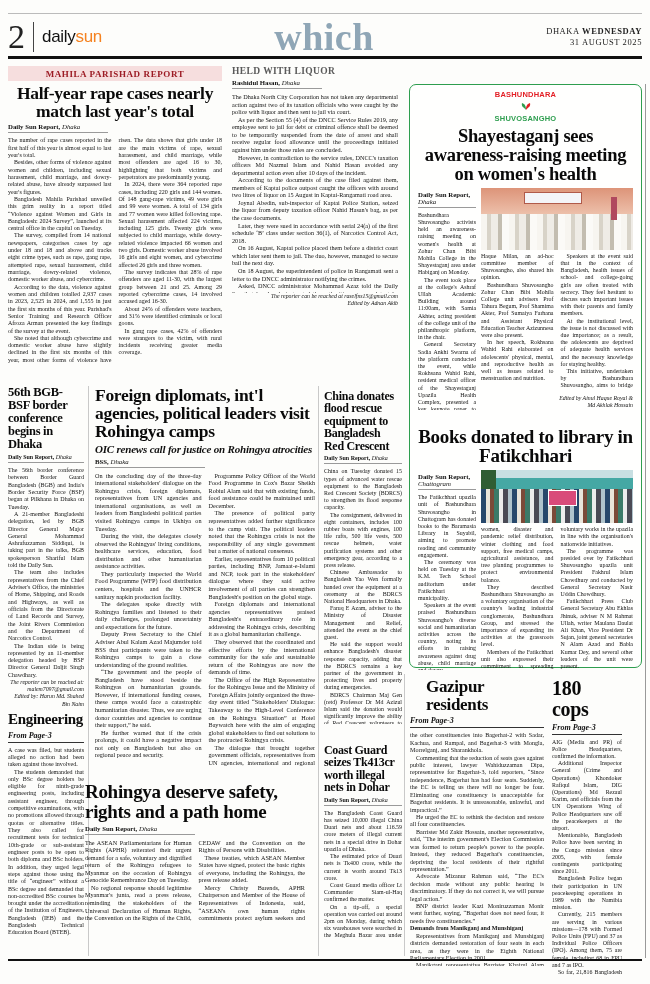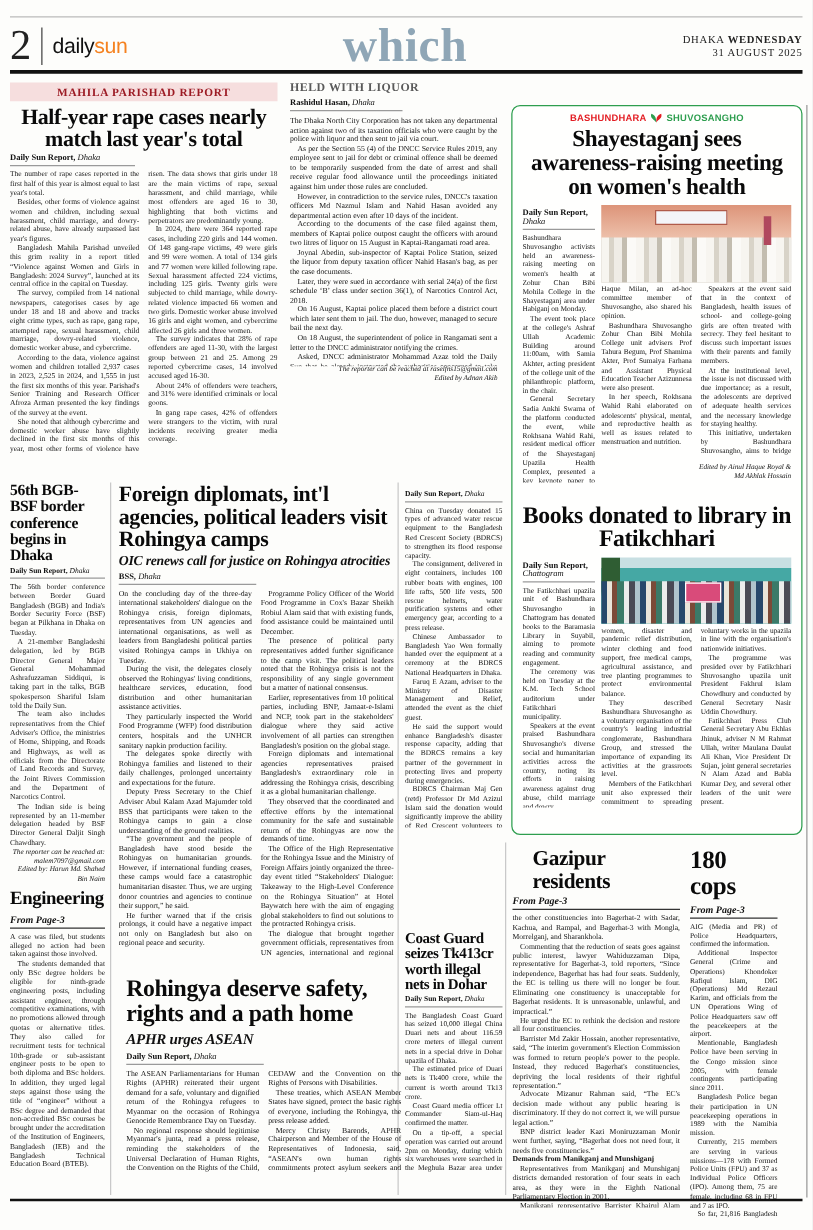--- a/index.html
+++ b/index.html
@@ -31,21 +31,21 @@
   .body{font-size:6px;line-height:1.22;text-align:justify;color:#141414;overflow:hidden;}
   .body p{margin:0;text-indent:6px;}
   .body p:first-child{text-indent:0;}
   .body p.psub{font-weight:bold;text-indent:0;}
   .cols2{column-count:2;column-gap:7px;}
   .tagline{font-style:italic;text-align:right;font-size:5.8px;line-height:1.25;overflow:hidden;}
   .tagline p{margin:0;}
   
   .green-box{border:1.5px solid #2e9e4f;border-radius:7px;background:#fffffe;padding:5px 8px;box-sizing:border-box;}
   .bs-logo{display:flex;align-items:center;justify-content:center;gap:3px;
-           font-family:"Liberation Sans",sans-serif;font-weight:bold;font-size:7.5px;letter-spacing:0.2px;}
+           font-family:"Liberation Sans",sans-serif;font-weight:bold;font-size:7.5px;letter-spacing:0.2px;flex-direction:column;}
   .bs-red{color:#e31e24;}
   .bs-green{color:#2e9e4f;}
   .gb-row{display:flex;gap:5px;}
   .gb-colA{width:58px;flex:none;overflow:hidden;}
   .gb-colB{flex:1;min-width:0;}
   
   .photo{position:relative;overflow:hidden;margin-bottom:3px;}
   .photo-books{height:53px;background:linear-gradient(180deg,#c8dfe2 0,#c8dfe2 8px,#45a8a4 8px);}
   .photo-books .band{position:absolute;left:0;right:0;bottom:0;height:34px;
      background:repeating-linear-gradient(90deg,#27486b 0 5px,#e9e5da 5px 9px,#7b4a38 9px 13px,#3b7a68 13px 18px,#ececec 18px 22px,#4a4a55 22px 27px,#b0c4cc 27px 31px);}
@@ -232,33 +232,33 @@
         <p>Programme Policy Officer of the World Food Programme in Cox's Bazar Sheikh Robiul Alam said that with existing funds, food assistance could be maintained until December.</p>
         <p>The presence of political party representatives added further significance to the camp visit. The political leaders noted that the Rohingya crisis is not the responsibility of any single government but a matter of national consensus.</p>
         <p>Earlier, representatives from 10 political parties, including BNP, Jamaat-e-Islami and NCP, took part in the stakeholders' dialogue where they said active involvement of all parties can strengthen Bangladesh's position on the global stage.</p>
         <p>Foreign diplomats and international agencies representatives praised Bangladesh's extraordinary role in addressing the Rohingya crisis, describing it as a global humanitarian challenge.</p>
         <p>They observed that the coordinated and effective efforts by the international community for the safe and sustainable return of the Rohingyas are now the demands of time.</p>
         <p>The Office of the High Representative for the Rohingya Issue and the Ministry of Foreign Affairs jointly organized the three-day event titled “Stakeholders' Dialogue: Takeaway to the High-Level Conference on the Rohingya Situation” at Hotel Baywatch here with the aim of engaging global stakeholders to find out solutions to the protracted Rohingya crisis.</p>
         <p>The dialogue that brought together government officials, representatives from UN agencies, international and regional organizations, diplomats and political leaders turned the coastal district, which hosts over a million Rohingyas, into an important hub of global humanitarian diplomacy.</p>
       </div>
   </article>
 
-  <article class="abs" style="left:101px;top:782px;width:220px;">
+  <article class="abs" style="left:85px;top:782px;width:220px;">
     <h1 class="hl" style="font-size:19px;">Rohingya deserve safety, rights and a path home</h1>
-    <div class="subhead" style="font-size:12px;">APHR urges ASEAN</div>
     <div class="byline" style="width:110px;"><b>Daily Sun Report,</b> <i>Dhaka</i></div>
     <div class="body cols2" style="height:86px;font-size:6.2px;">
         <p>The ASEAN Parliamentarians for Human Rights (APHR) reiterated their urgent demand for a safe, voluntary and dignified return of the Rohingya refugees to Myanmar on the occasion of Rohingya Genocide Remembrance Day on Tuesday.</p>
         <p>No regional response should legitimise Myanmar's junta, read a press release, reminding the stakeholders of the Universal Declaration of Human Rights, the Convention on the Rights of the Child, CEDAW and the Convention on the Rights of Persons with Disabilities.</p>
         <p>These treaties, which ASEAN Member States have signed, protect the basic rights of everyone, including the Rohingya, the press release added.</p>
         <p>Mercy Christy Barends, APHR Chairperson and Member of the House of Representatives of Indonesia, said, “ASEAN's own human rights commitments protect asylum seekers and forbid discrimination, but they have not yet produced a strong regional system for refugee protection.”</p>
       </div>
   </article>
 
   <article class="abs" style="left:324px;top:390px;width:78px;">
+    <h1 class="hl" style="font-size:12px;">China donates flood rescue equipment to Bangladesh Red Crescent</h1>
     <div class="byline" style="font-size:6px;"><b>Daily Sun Report,</b> <i>Dhaka</i></div>
     <div class="body" style="height:256px;font-size:5.9px;">
         <p>China on Tuesday donated 15 types of advanced water rescue equipment to the Bangladesh Red Crescent Society (BDRCS) to strengthen its flood response capacity.</p>
         <p>The consignment, delivered in eight containers, includes 100 rubber boats with engines, 100 life rafts, 500 life vests, 500 rescue helmets, water purification systems and other emergency gear, according to a press release.</p>
         <p>Chinese Ambassador to Bangladesh Yao Wen formally handed over the equipment at a ceremony at the BDRCS National Headquarters in Dhaka.</p>
         <p>Faruq E Azam, adviser to the Ministry of Disaster Management and Relief, attended the event as the chief guest.</p>
         <p>He said the support would enhance Bangladesh's disaster response capacity, adding that the BDRCS remains a key partner of the government in protecting lives and property during emergencies.</p>
         <p>BDRCS Chairman Maj Gen (retd) Professor Dr Md Azizul Islam said the donation would significantly improve the ability of Red Crescent volunteers to assist communities affected by floods, cyclones and tidal surges.</p>
       </div>
   </article>

